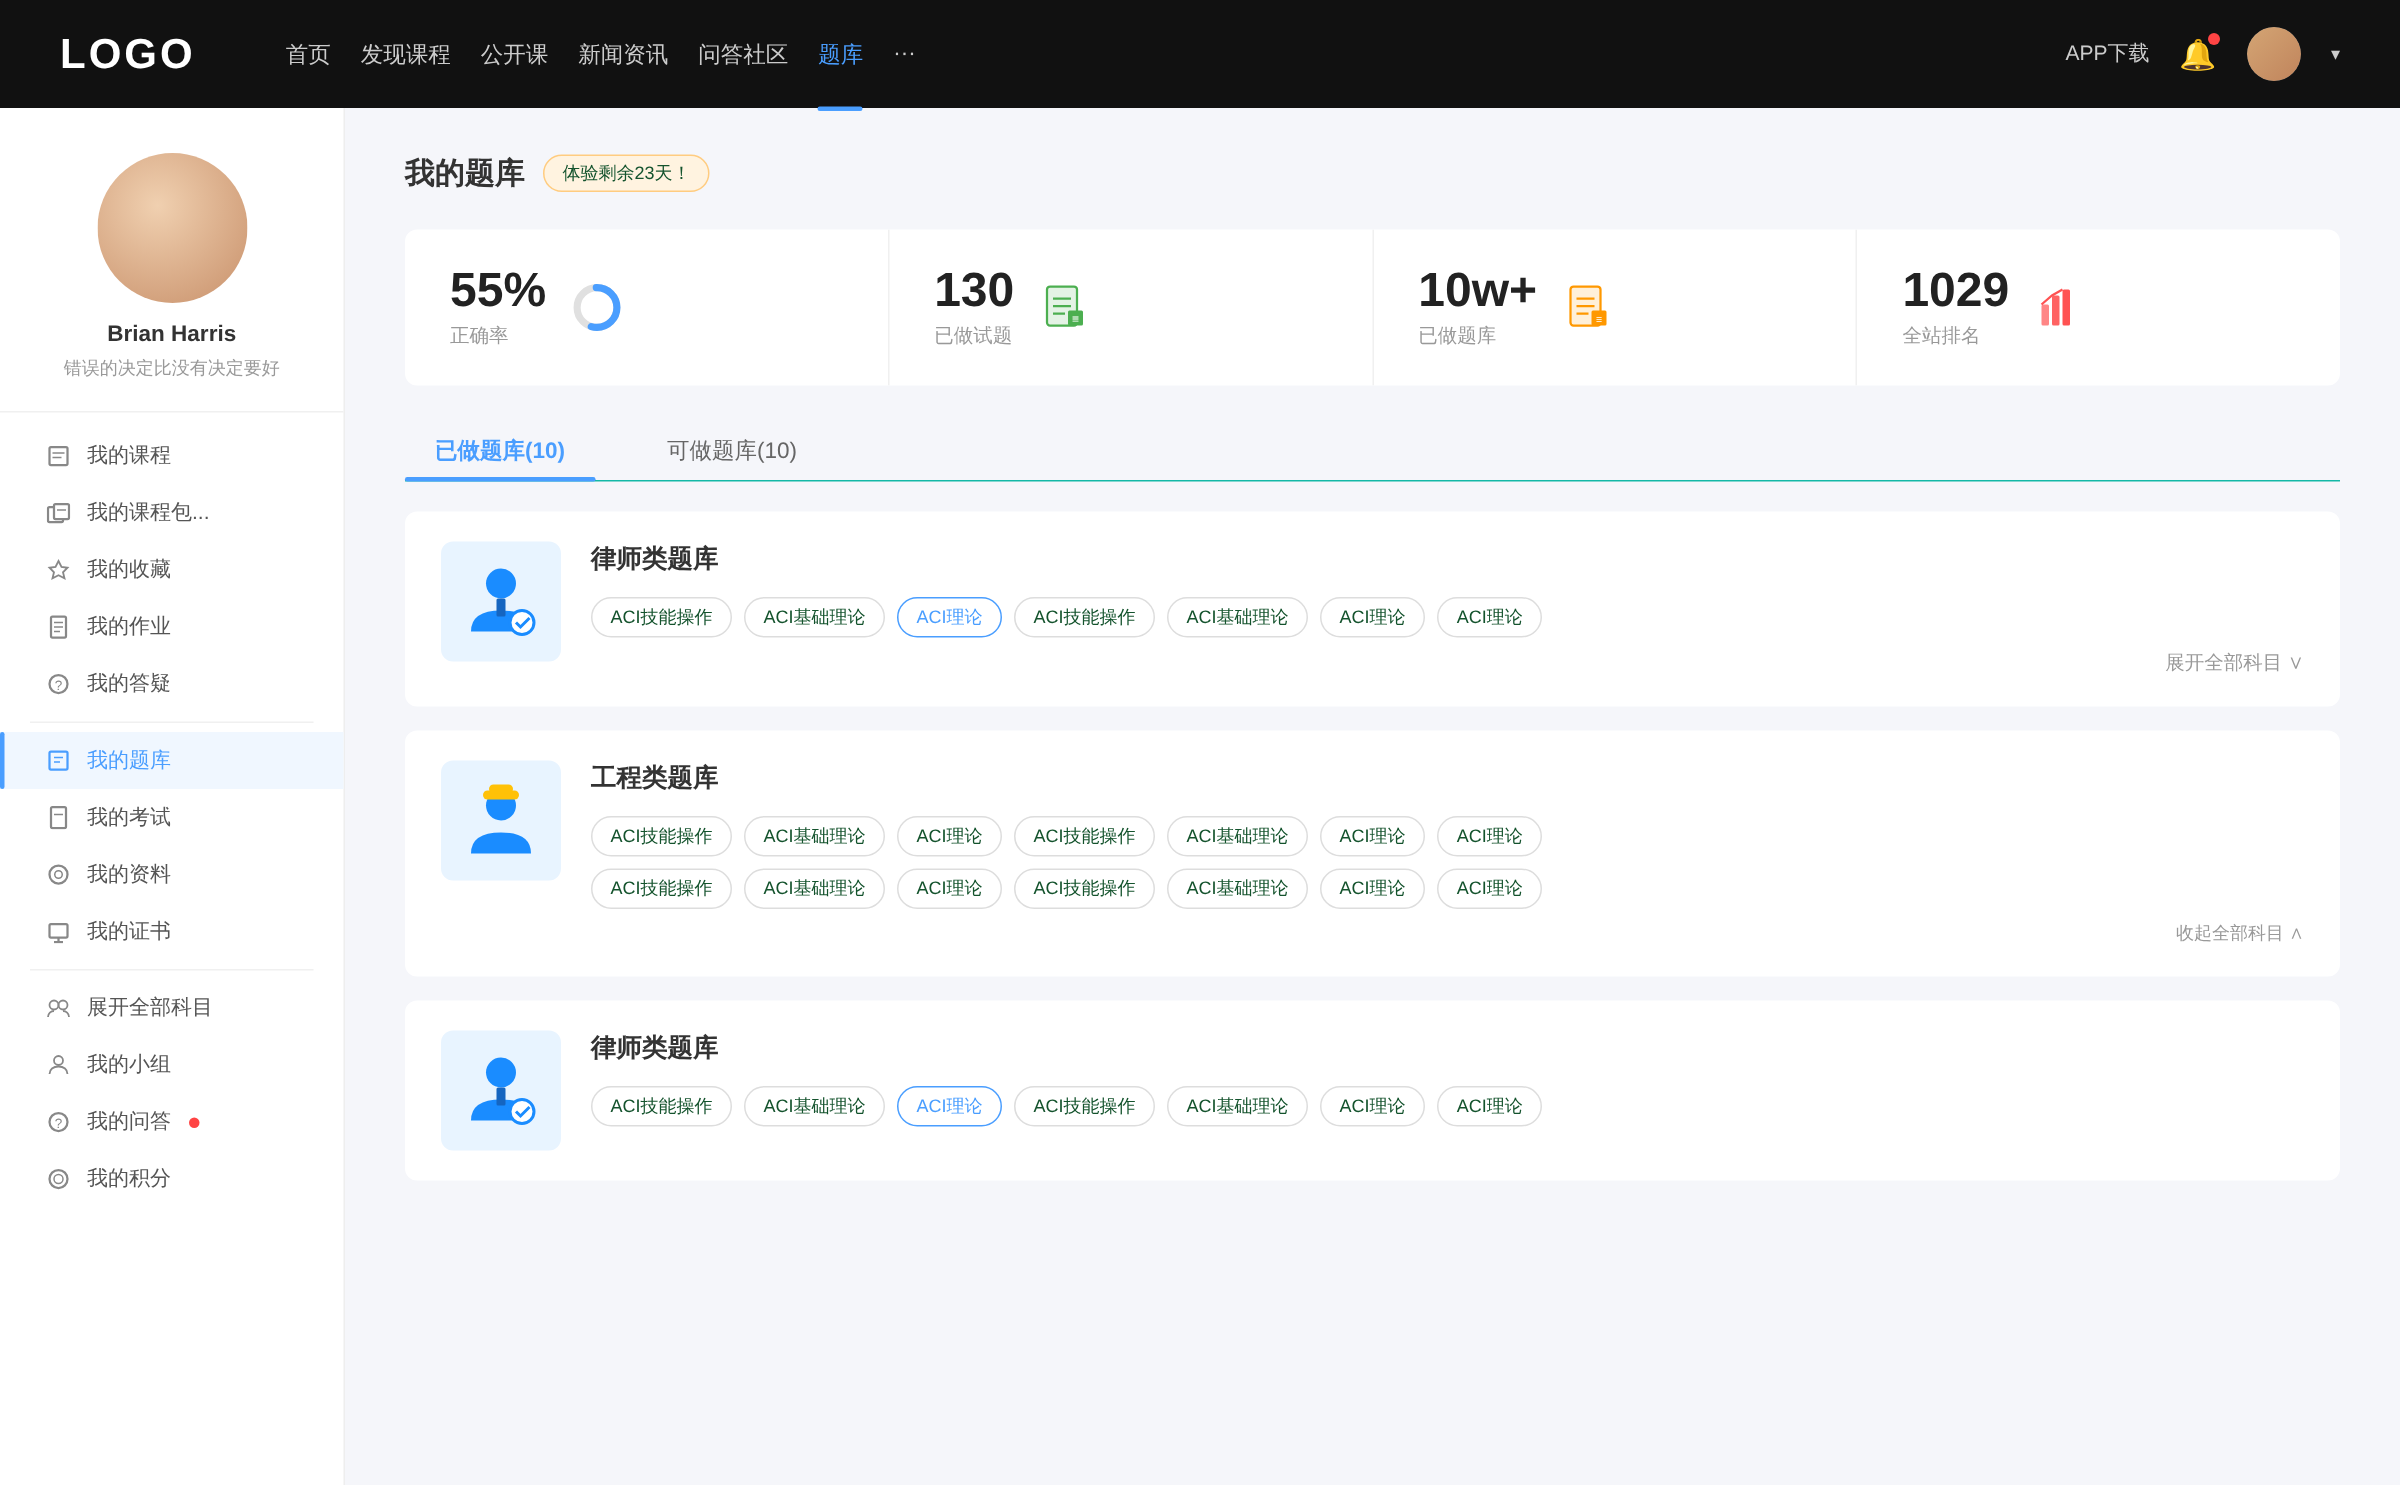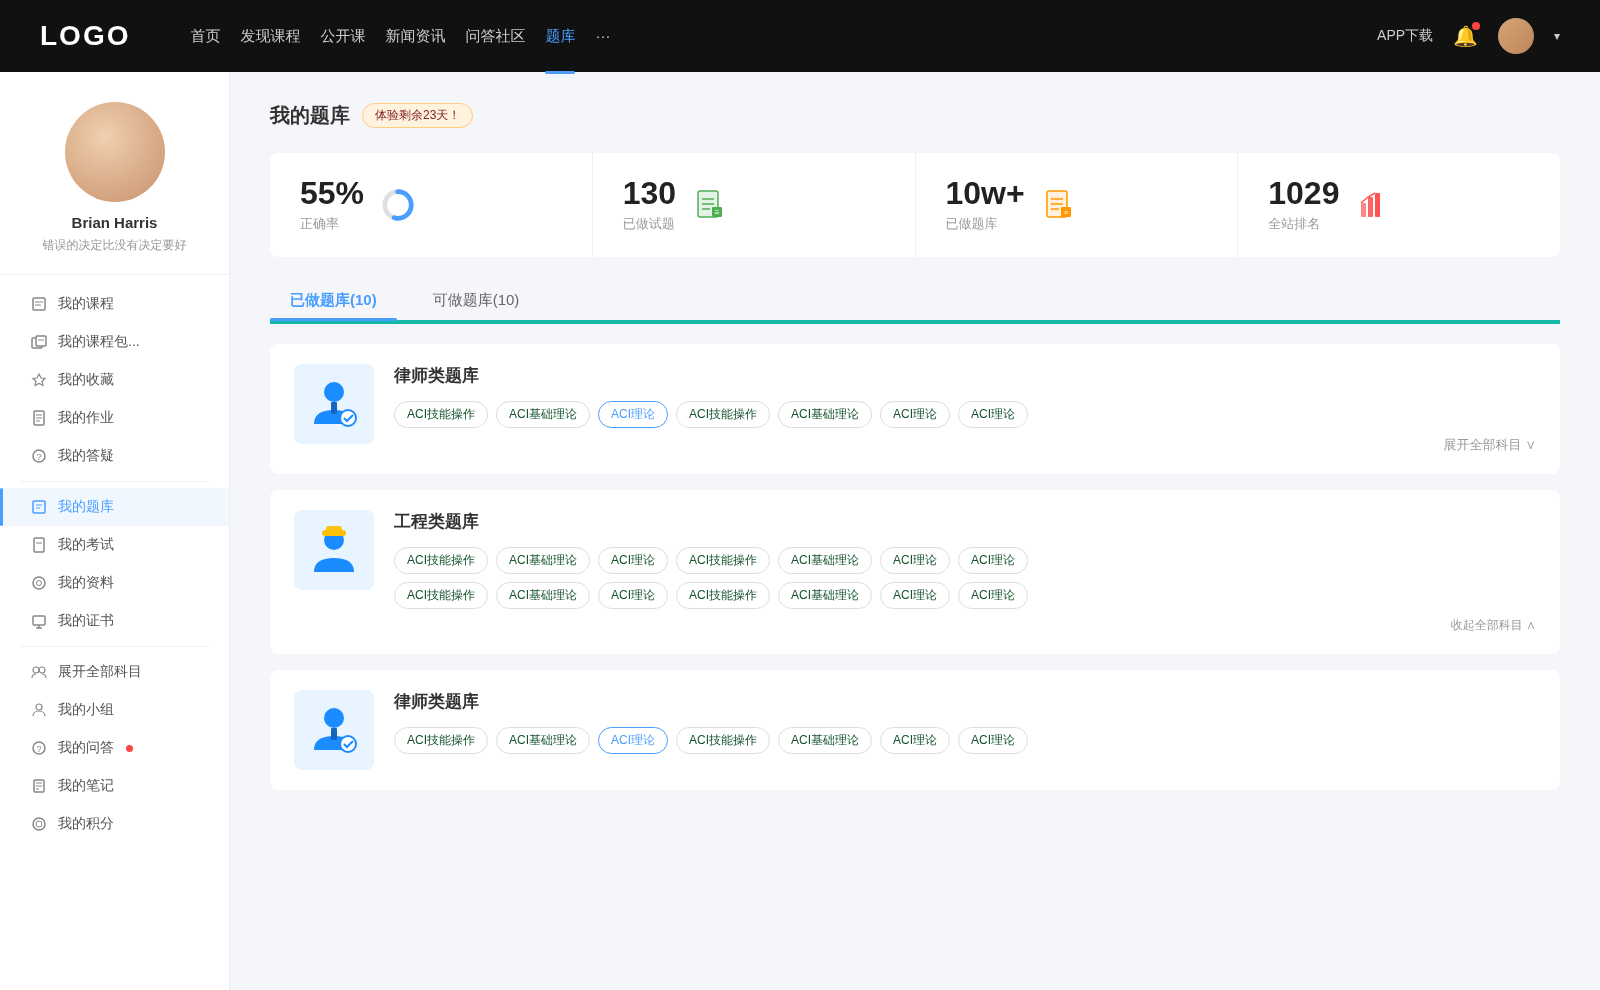--- a/index.html
+++ b/index.html
@@ -203,21 +203,21 @@
       gap: 12px;
       margin-bottom: 24px;
     }
     .page-title {
       font-size: 20px;
       font-weight: 600;
       color: #333;
     }
     .trial-badge {
       background: #fff3e0;
-      color: #7f1d1d;
+      color: #14532d;
       border: 1px solid #ffcc80;
       border-radius: 20px;
       padding: 3px 12px;
       font-size: 12px;
     }
 
     
     .stats-row {
       display: flex;
       background: #fff;
@@ -252,23 +252,23 @@
       border-radius: 50%;
       display: flex;
       align-items: center;
       justify-content: center;
       flex-shrink: 0;
     }
 
     
     .tabs-row {
       display: flex;
-      gap: 0;
+      gap: 12px;
       margin-bottom: 20px;
-      border-bottom: 4px solid #14b8a6;
+      border-bottom: 1px solid #14b8a6;
     }
     .tab {
       padding: 10px 20px;
       font-size: 15px;
       color: #666;
       cursor: pointer;
       position: relative;
       margin-right: 16px;
     }
     .tab.active {
@@ -502,31 +502,20 @@
               <circle cx="8" cy="8" r="6" stroke="#888" stroke-width="1.5"></circle>
               <text x="8" y="12" text-anchor="middle" font-size="9" fill="#888">?</text>
             </svg>
         </span>
         <span>我的问答</span>
         <span class="menu-dot"></span>
       </li>
       <li class="sidebar-menu-item">
         <span class="sidebar-icon">
           <svg width="16" height="16" viewBox="0 0 16 16" fill="none">
-              <rect x="3" y="2" width="10" height="12" rx="1" stroke="#888" stroke-width="1.5"></rect>
-              <line x1="5" y1="5" x2="11" y2="5" stroke="#888"></line>
-              <line x1="5" y1="8" x2="11" y2="8" stroke="#888"></line>
-              <line x1="5" y1="11" x2="8" y2="11" stroke="#888"></line>
-            </svg>
-        </span>
-        <span>我的笔记</span>
-      </li>
-      <li class="sidebar-menu-item">
-        <span class="sidebar-icon">
-          <svg width="16" height="16" viewBox="0 0 16 16" fill="none">
               <circle cx="8" cy="8" r="6" stroke="#888" stroke-width="1.5"></circle>
               <circle cx="8" cy="8" r="3" stroke="#888" stroke-width="1"></circle>
             </svg>
         </span>
         <span>我的积分</span>
       </li>
     </ul>
   </aside>
 
   <main class="content-area">

